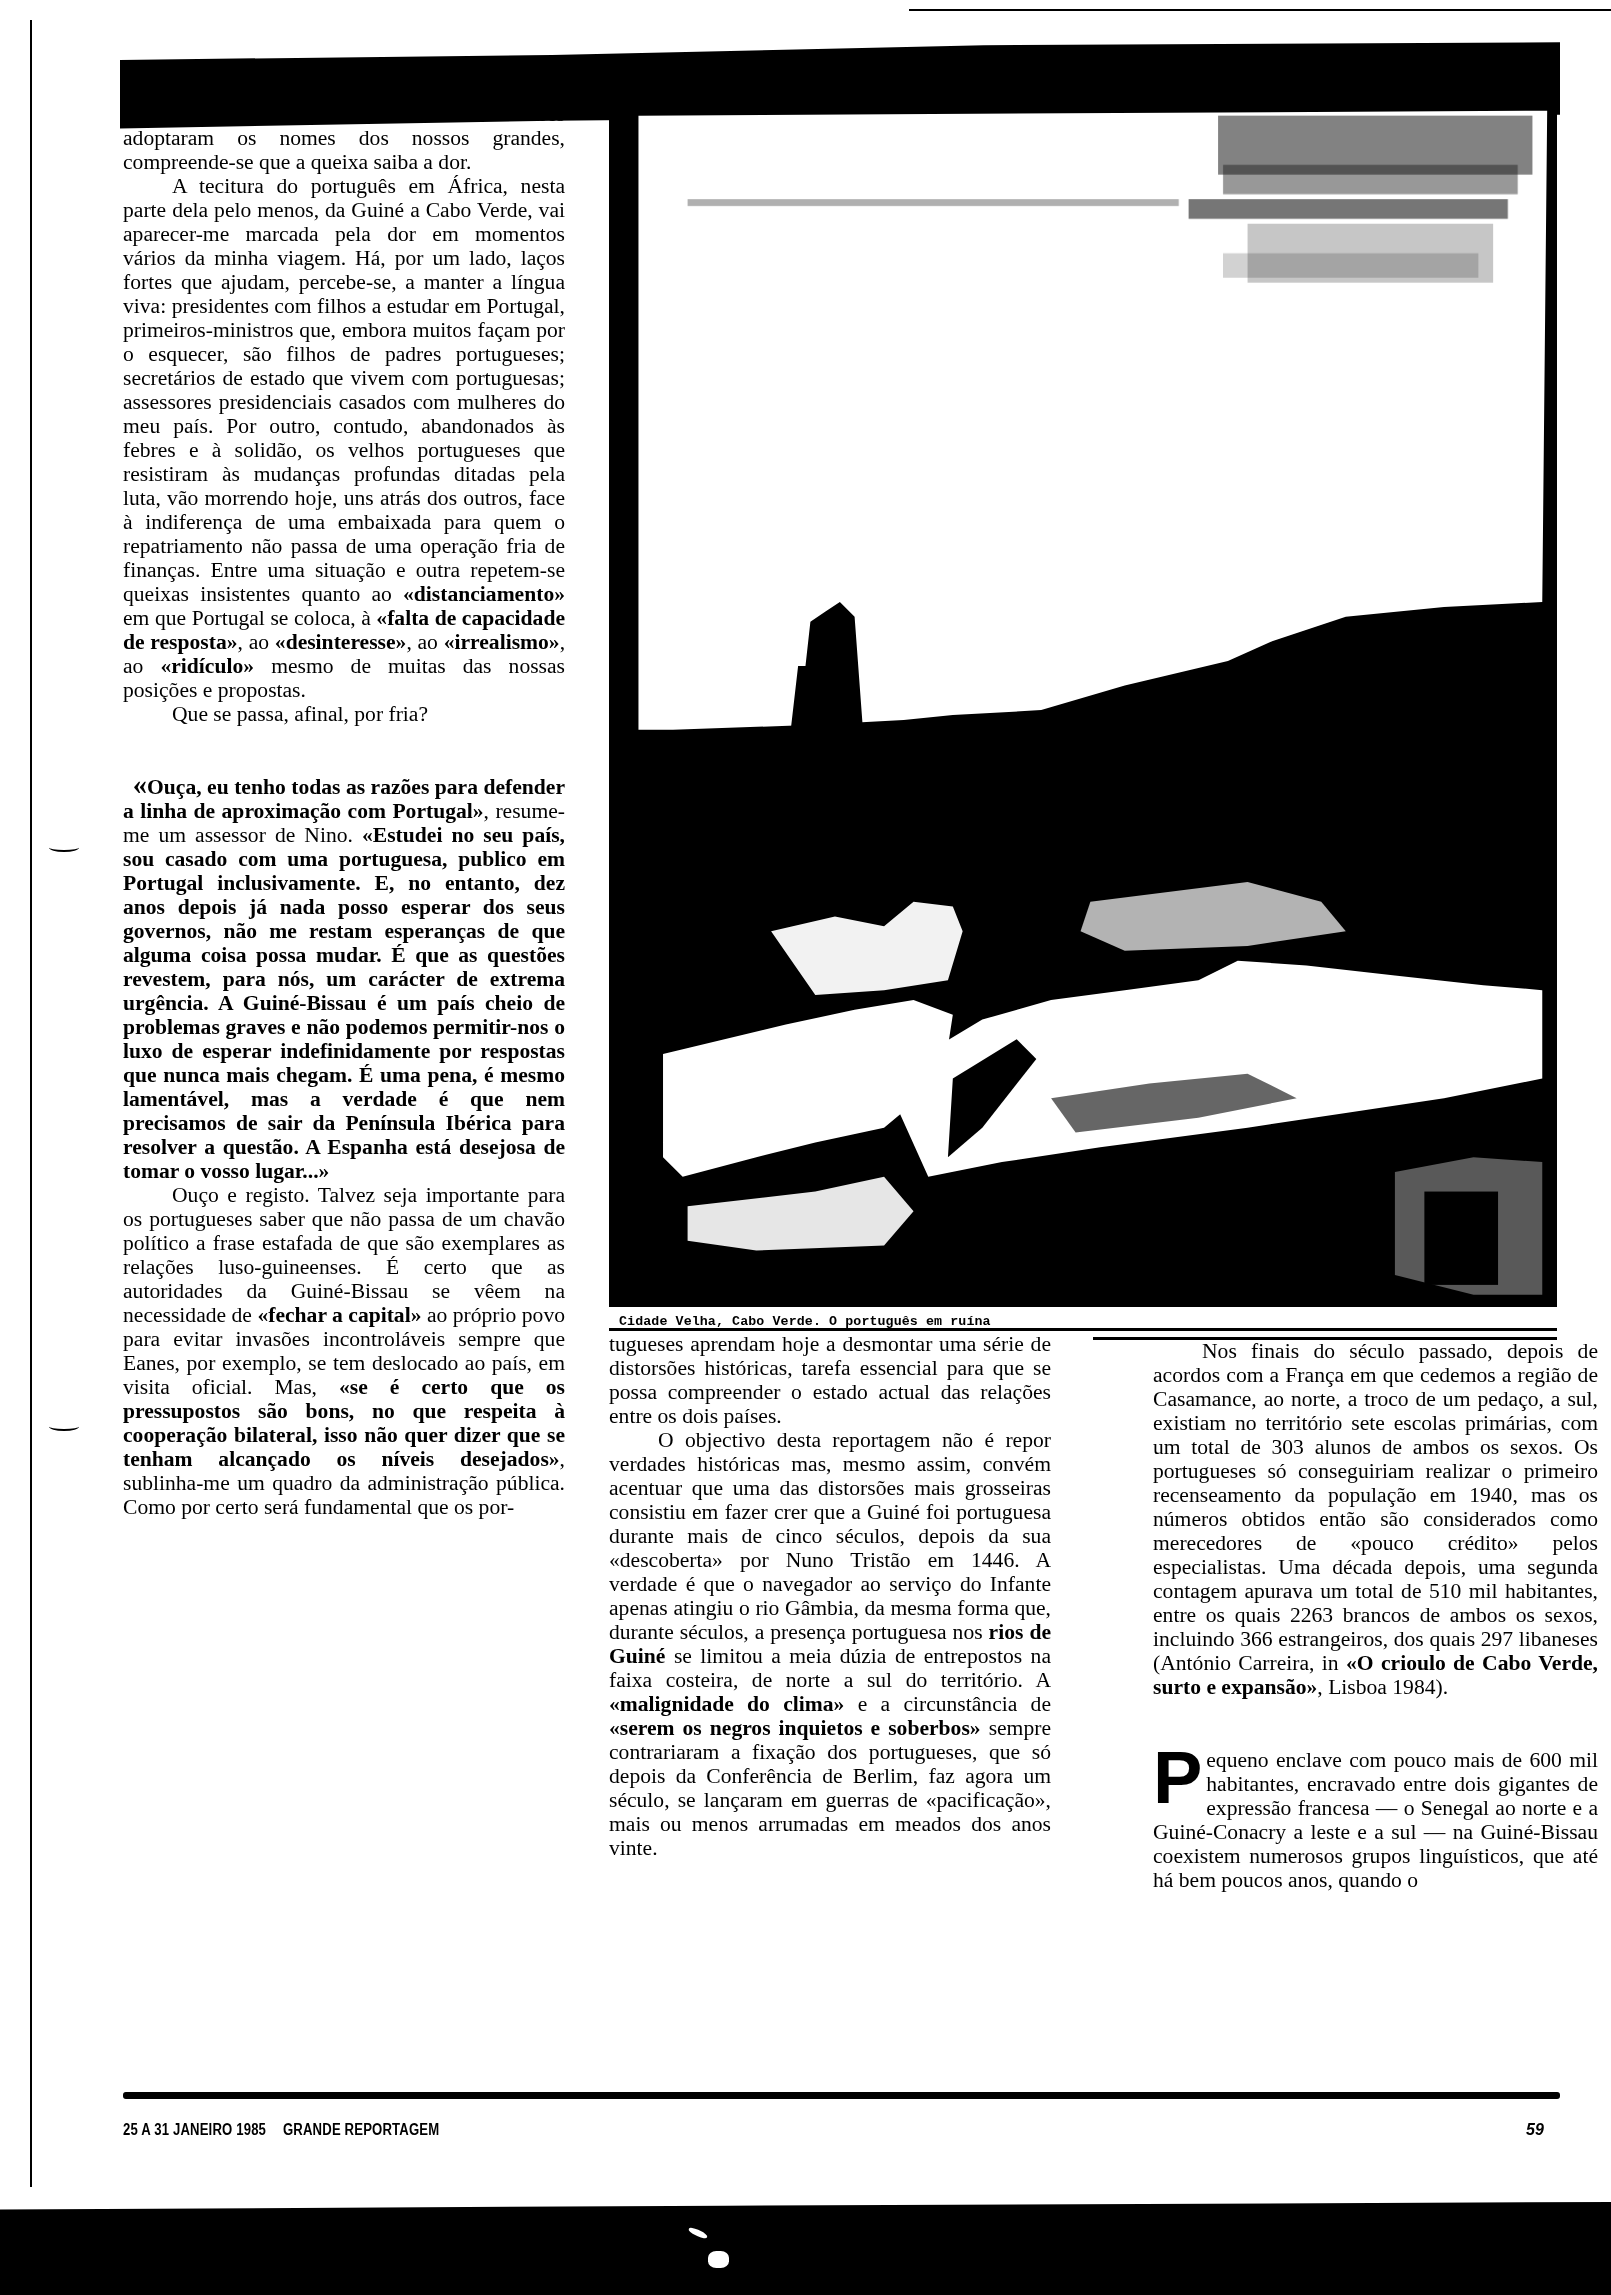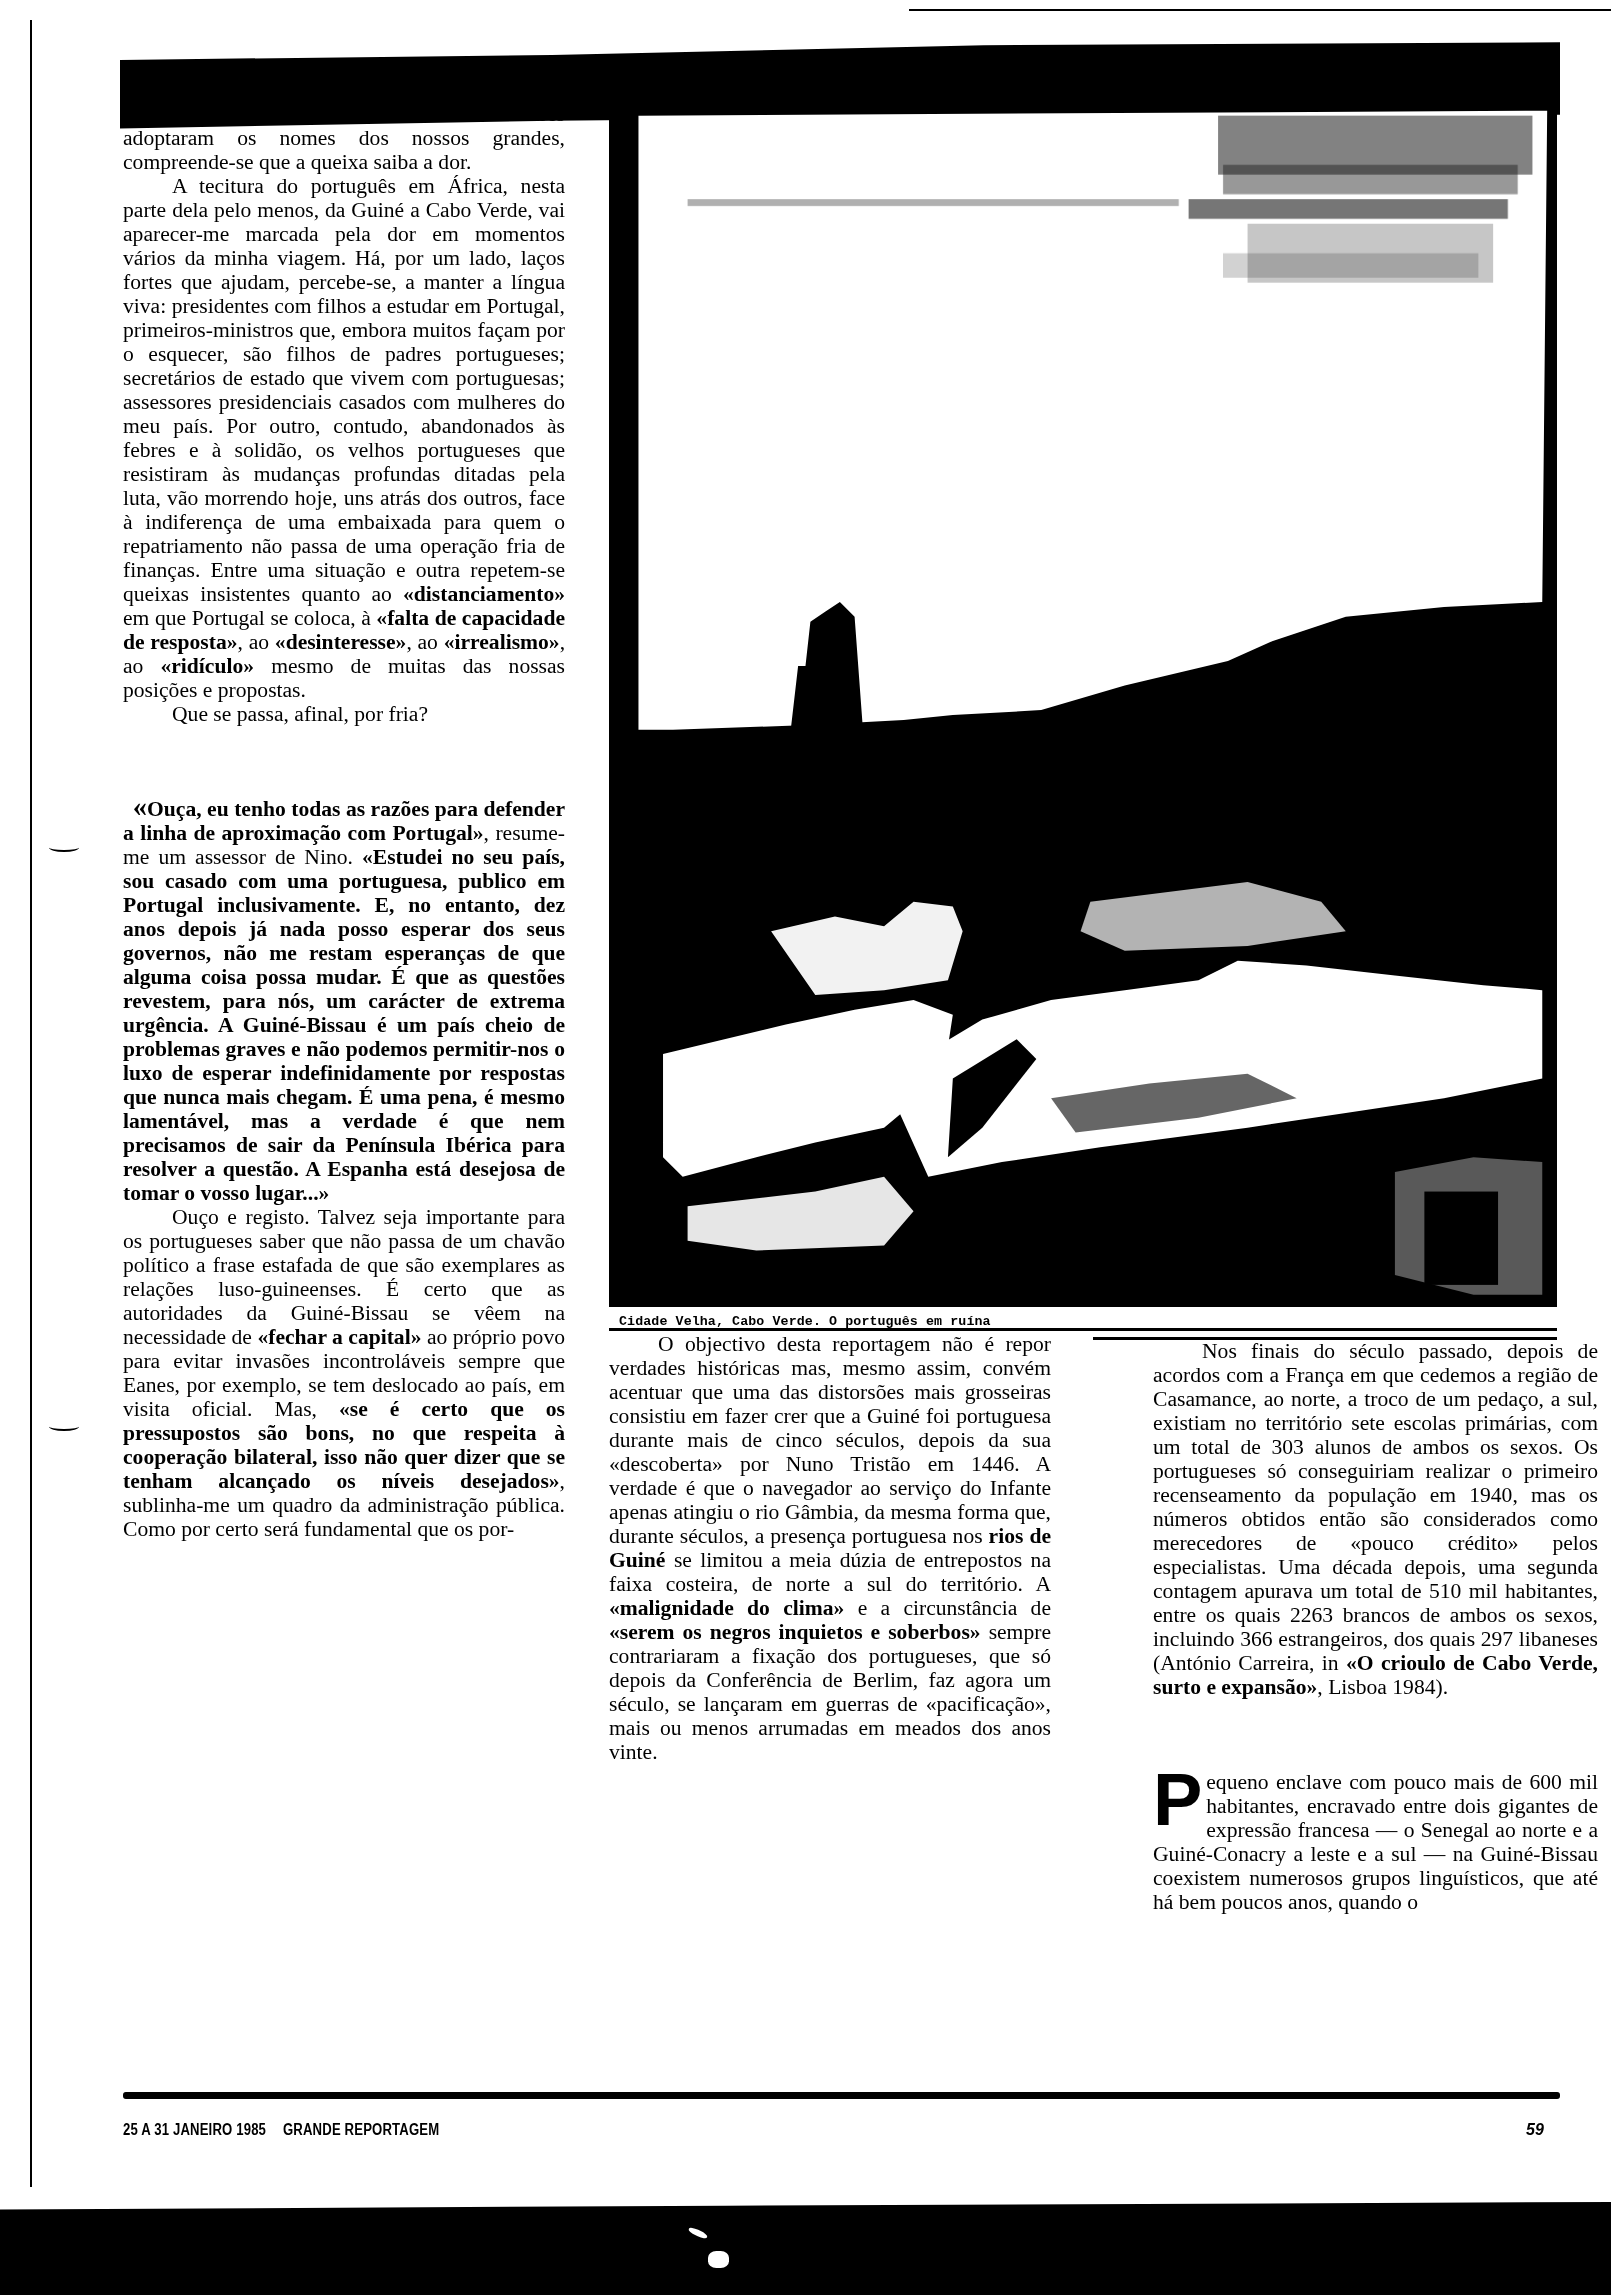--- a/index.html
+++ b/index.html
@@ -9,21 +9,21 @@
   .top-rule { left: 0; top: 14.7px; width: 1612px; height: 3.9px; background: #000; }
   .top-rule.thin { left: 909px; top: 8.8px; width: 703px; height: 2px; }
   .margin-line { left: 29.5px; top: 19.7px; width: 2.9px; height: 2167px; background: #000; }
   .margin-mark { width: 29.5px; height: 6.9px; border-bottom: 2.5px solid #000; border-radius: 0 0 50% 50%; }
   .header-band { left: 120px; top: 30.5px; width: 1440px; height: 98px; background: #000;
                  clip-path: polygon(0 30%, 30% 25%, 60% 15%, 100% 12%, 100% 86%, 60% 88%, 30% 92%, 0 100%); }
 
   .column { position: absolute; font-size: 21.6px; line-height: 24px; text-align: justify; hyphens: manual; }
   .column p { margin: 0; text-indent: 49px; }
   .column p.noindent { text-indent: 0; }
-  .column p.space-before { margin-top: 71px; }
+  .column p.space-before { margin-top: 49px; }
   .column b { font-weight: bold; }
   .col-left { left: 123px; top: 78px; width: 442px; }
   .col-mid { left: 609px; top: 1332px; width: 442px; }
   .col-right { left: 1153px; top: 1339px; width: 445px; }
 
   .quote-open { font-weight: bold; font-size: 28.5px; line-height: 19.7px; }
   .dropcap { float: left; font-family: "Liberation Sans", "DejaVu Sans", sans-serif; font-weight: bold;
              font-size: 74px; line-height: 54px; margin: 2.9px 3.9px -2.9px 0; }
 
   .photo { left: 609px; top: 96px; width: 948px; height: 1211px; background: #000; overflow: hidden; }
@@ -93,20 +93,21 @@
   <p class="noindent" style="margin-top:0;">
     <span>ver resumos do «Domingo Desportivo» ou do «Troféu». Numa terra onde os clubes maiores adoptaram os nomes dos nossos grandes, compreende-se que a queixa saiba a dor.</span>
   </p>
   <p><span>A tecitura do português em África, nesta parte dela pelo menos, da Guiné a Cabo Verde, vai aparecer-me marcada pela dor em momentos vários da minha viagem. Há, por um lado, laços fortes que ajudam, percebe-se, a manter a língua viva: presidentes com filhos a estudar em Portugal, primeiros-ministros que, embora muitos façam por o esquecer, são filhos de padres portugueses; secretários de estado que vivem com portuguesas; assessores presidenciais casados com mulheres do meu país. Por outro, contudo, abandonados às febres e à solidão, os velhos portugueses que resistiram às mudanças profundas ditadas pela luta, vão morrendo hoje, uns atrás dos outros, face à indiferença de uma embaixada para quem o repatriamento não passa de uma operação fria de finanças. Entre uma situação e outra repetem-se queixas insistentes quanto ao </span><b>«distanciamento»</b><span> em que Portugal se coloca, à </span><b>«falta de capacidade de resposta»</b><span>, ao </span><b>«desinteresse»</b><span>, ao </span><b>«irrealismo»</b><span>, ao </span><b>«ridículo»</b><span> mesmo de muitas das nossas posições e propostas.</span></p>
   <p><span>Que se passa, afinal, por fria?</span></p>
   <p class="space-before" style="text-indent:9.8px;"><span class="quote-open">«</span><b>Ouça, eu tenho todas as razões para defender a linha de aproximação com Portugal»</b><span>, resume-me um assessor de Nino. </span><b>«Estudei no seu país, sou casado com uma portuguesa, publico em Portugal inclusivamente. E, no entanto, dez anos depois já nada posso esperar dos seus governos, não me restam esperanças de que alguma coisa possa mudar. É que as questões revestem, para nós, um carácter de extrema urgência. A Guiné-Bissau é um país cheio de problemas graves e não podemos permitir-nos o luxo de esperar indefinidamente por respostas que nunca mais chegam. É uma pena, é mesmo lamentável, mas a verdade é que nem precisamos de sair da Península Ibérica para resolver a questão. A Espanha está desejosa de tomar o vosso lugar...»</b></p>
   <p><span>Ouço e registo. Talvez seja importante para os portugueses saber que não passa de um chavão político a frase estafada de que são exemplares as relações luso-guineenses. É certo que as autoridades da Guiné-Bissau se vêem na necessidade de </span><b>«fechar a capital»</b><span> ao próprio povo para evitar invasões incontroláveis sempre que Eanes, por exemplo, se tem deslocado ao país, em visita oficial. Mas, </span><b>«se é certo que os pressupostos são bons, no que respeita à cooperação bilateral, isso não quer dizer que se tenham alcançado os níveis desejados»</b><span>, sublinha-me um quadro da administração pública. Como por certo será fundamental que os por-</span></p>
 </div>
 
 <div class="column col-mid">
+  <p class="noindent"><span>tugueses aprendam hoje a desmontar uma série de distorsões históricas, tarefa essencial para que se possa compreender o estado actual das relações entre os dois países.</span></p>
   <p><span>O objectivo desta reportagem não é repor verdades históricas mas, mesmo assim, convém acentuar que uma das distorsões mais grosseiras consistiu em fazer crer que a Guiné foi portuguesa durante mais de cinco séculos, depois da sua «descoberta» por Nuno Tristão em 1446. A verdade é que o navegador ao serviço do Infante apenas atingiu o rio Gâmbia, da mesma forma que, durante séculos, a presença portuguesa nos </span><b>rios de Guiné</b><span> se limitou a meia dúzia de entrepostos na faixa costeira, de norte a sul do território. A </span><b>«malignidade do clima»</b><span> e a circunstância de </span><b>«serem os negros inquietos e soberbos»</b><span> sempre contrariaram a fixação dos portugueses, que só depois da Conferência de Berlim, faz agora um século, se lançaram em guerras de «pacificação», mais ou menos arrumadas em meados dos anos vinte.</span></p>
 </div>
 
 <div class="column col-right">
   <p><span>Nos finais do século passado, depois de acordos com a França em que cedemos a região de Casamance, ao norte, a troco de um pedaço, a sul, existiam no território sete escolas primárias, com um total de 303 alunos de ambos os sexos. Os portugueses só conseguiriam realizar o primeiro recenseamento da população em 1940, mas os números obtidos então são considerados como merecedores de «pouco crédito» pelos especialistas. Uma década depois, uma segunda contagem apurava um total de 510 mil habitantes, entre os quais 2263 brancos de ambos os sexos, incluindo 366 estrangeiros, dos quais 297 libaneses (António Carreira, in </span><b>«O crioulo de Cabo Verde, surto e expansão»</b><span>, Lisboa 1984).</span></p>
   <p class="noindent space-before"><span class="dropcap">P</span><span>equeno enclave com pouco mais de 600 mil habitantes, encravado entre dois gigantes de expressão francesa — o Senegal ao norte e a Guiné-Conacry a leste e a sul — na Guiné-Bissau coexistem numerosos grupos linguísticos, que até há bem poucos anos, quando o</span></p>
 </div>
 
 <div class="abs bottom-rule"></div>
 <div class="abs footer-left">

